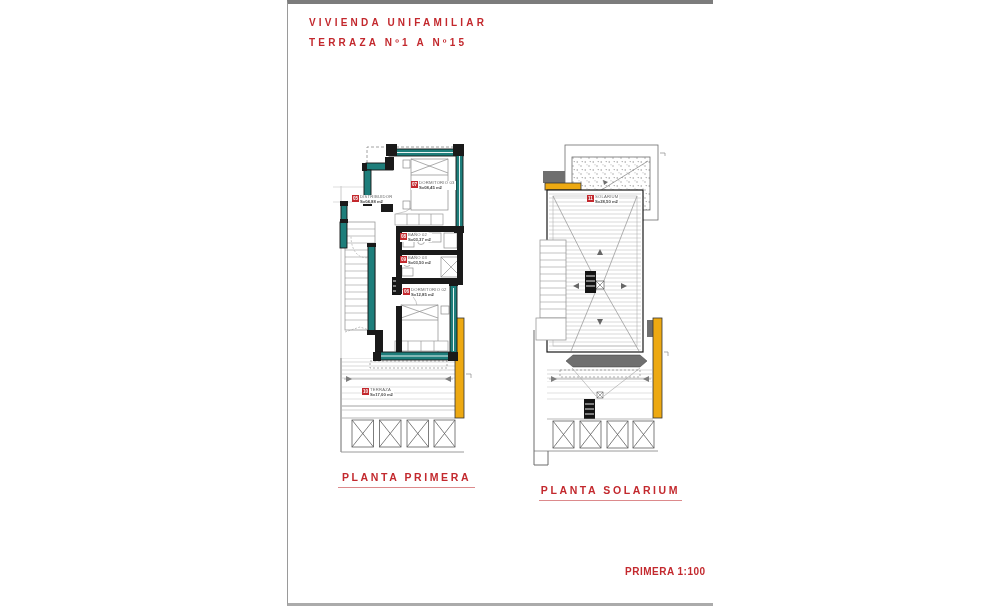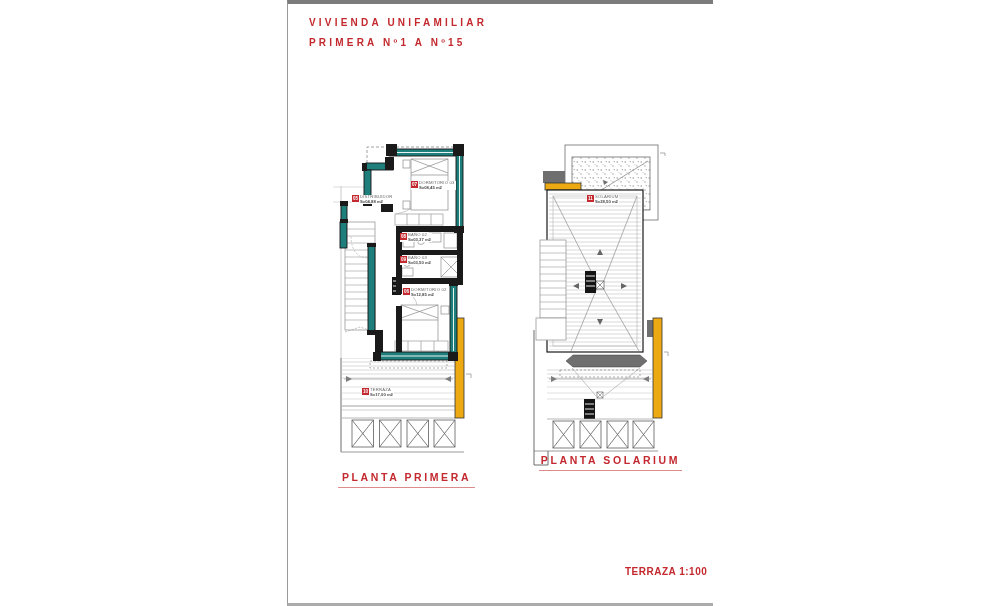--- a/index.html
+++ b/index.html
@@ -13,40 +13,40 @@
        font-family:"Liberation Sans",sans-serif;}
   .sheet{position:absolute;left:287px;top:0;width:426px;height:606px;background:#fff;
          border-left:1px solid #9a9a9a;border-top:4px solid #7c7c7c;border-bottom:3px solid #ababab;
          box-sizing:border-box;}
   .title-block{position:absolute;left:309px;top:13px;color:var(--accent-red);
                font-size:10px;font-weight:bold;letter-spacing:3.2px;line-height:20px;white-space:nowrap;}
   .plan-caption{position:absolute;color:var(--accent-red);font-size:10.5px;font-weight:bold;
                 letter-spacing:2.6px;white-space:nowrap;text-align:center;
                 padding-bottom:4px;border-bottom:1px solid rgba(192,42,45,.55);}
   .caption-primera{left:338px;top:471px;width:137px;}
-  .caption-solarium{left:539px;top:454px;width:143px;}
+  .caption-solarium{left:539px;top:484px;width:143px;}
   .scale-label{position:absolute;left:625px;top:566px;color:var(--accent-red);
                font-size:10px;font-weight:bold;letter-spacing:.5px;}
   .drawing{position:absolute;left:0;top:0;}
   .room-label{position:absolute;display:flex;align-items:flex-start;gap:1px;background:#fff;
               padding:0 1px 0 0;line-height:1;z-index:5;}
   .room-num{display:inline-block;width:7px;height:7px;background:var(--accent-red);color:#fff;
             font-size:4.6px;font-weight:bold;text-align:center;line-height:7px;flex:0 0 auto;}
   .room-text{display:flex;flex-direction:column;}
   .room-name{font-size:4.2px;color:#6a6a6a;letter-spacing:.2px;white-space:nowrap;}
   .room-area{font-size:4.2px;color:#474747;font-weight:bold;white-space:nowrap;margin-top:.5px;}
 </style>
 </head>
 <body>
 
 <div class="sheet"></div>
 
 <div class="title-block">
   <div>VIVIENDA UNIFAMILIAR</div>
-  <div>PRIMERA Nº1 A Nº15</div>
+  <div>TERRAZA Nº1 A Nº15</div>
 </div>
 
 <svg class="drawing" width="1001" height="606" viewBox="0 0 1001 606" xmlns="http://www.w3.org/2000/svg">
   <defs>
     <pattern id="hatch" width="4" height="4" patternUnits="userSpaceOnUse">
       <path d="M0,2 H4" stroke="#c8c8c8" stroke-width="0.7"></path>
     </pattern>
     <pattern id="hatchSparse" width="4" height="6" patternUnits="userSpaceOnUse">
       <path d="M0,3 H4" stroke="#d4d4d4" stroke-width="0.7"></path>
     </pattern>
@@ -402,13 +402,13 @@
 <div class="room-label" style="left:587px;top:195px">
   <span class="room-num">11</span>
   <span class="room-text">
       <span class="room-name">SOLARIUM</span>
       <span class="room-area">S=28,50 m2</span>
     </span>
 </div>
 
 <div class="plan-caption caption-primera">PLANTA PRIMERA</div>
 <div class="plan-caption caption-solarium">PLANTA SOLARIUM</div>
-<div class="scale-label">TERRAZA 1:100</div>
+<div class="scale-label">PRIMERA 1:100</div>
 
 </body></html>

